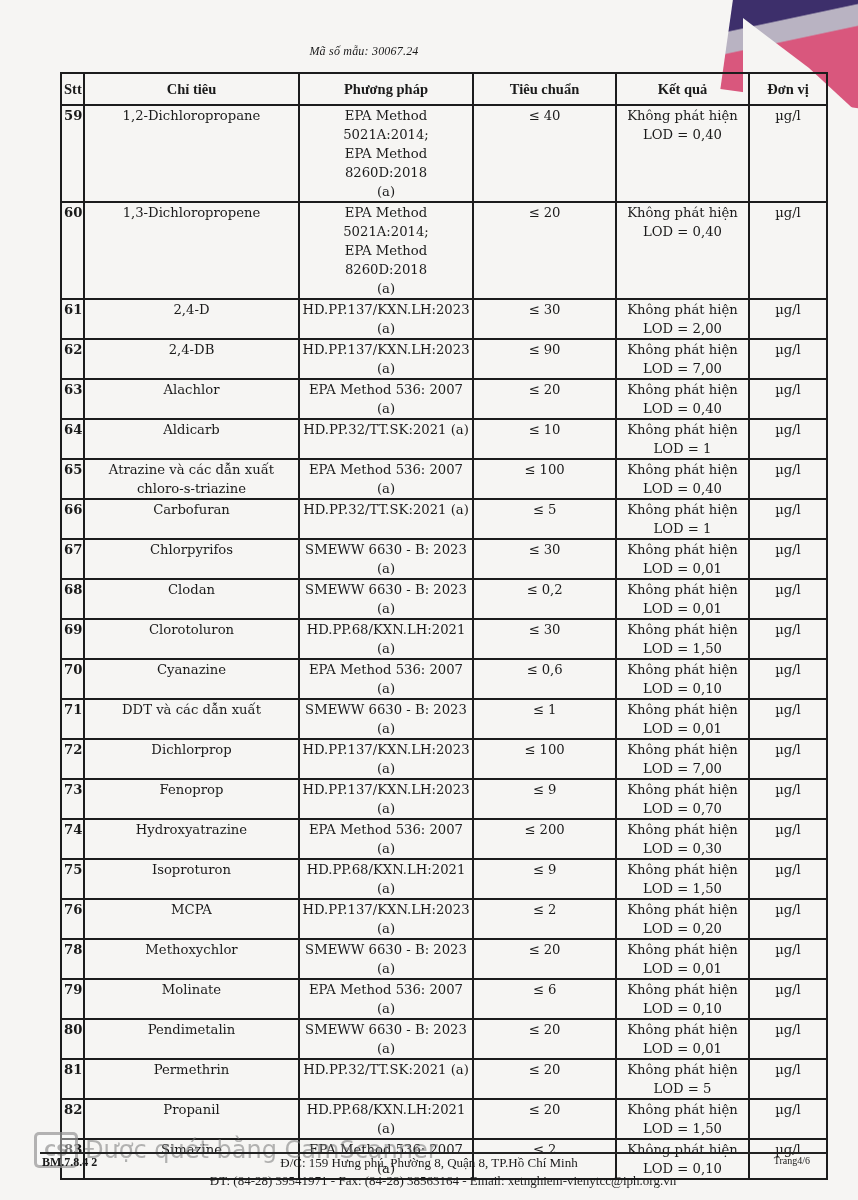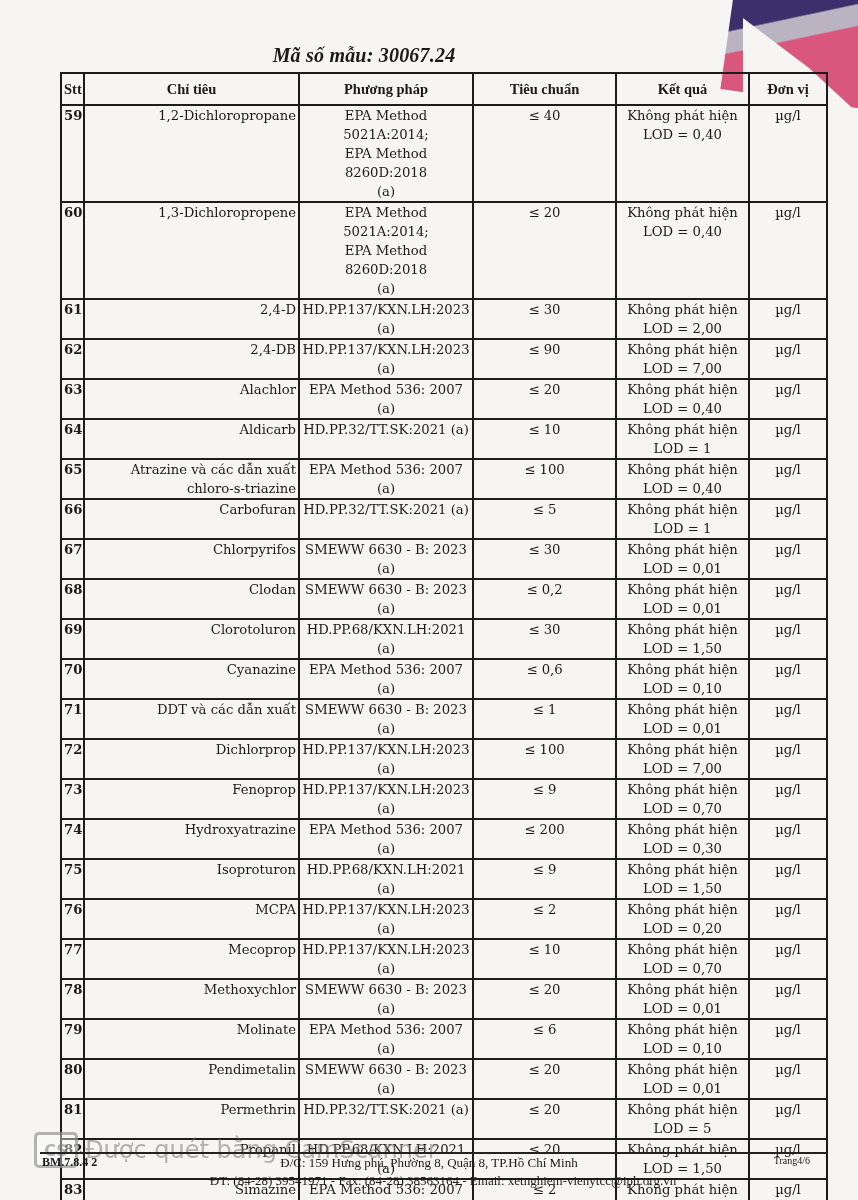--- a/index.html
+++ b/index.html
@@ -14,39 +14,39 @@
     background: linear-gradient(160deg, #3d2f6b 0%, #3d2f6b 35%, #b9b3c2 36%, #b9b3c2 48%, #d9577d 49%, #d9577d 100%);
     transform: rotate(8deg);
   }
   .corner-paper {
     position: absolute; right: -5px; top: 18px; width: 120px; height: 100px;
     background: #f6f5f3;
     clip-path: polygon(0 0, 55% 50%, 100% 100%, 0 100%);
   }
   .title {
     position: absolute; top: 44px; left: 0; width: 728px; text-align: center;
-    font-family: "Liberation Serif", serif; font-style: italic; font-weight: bold;
-    font-size: 20px; letter-spacing: 0.2px;
+    font-family: "Liberation Serif", serif; font-style: italic; font-weight: normal;
+    font-size: 12px; letter-spacing: 0.2px;
   }
   table.results {
     position: absolute; left: 60px; top: 72px; width: 766px;
     border-collapse: collapse; table-layout: fixed;
     font-size: 13.2px; line-height: 19px;
   }
   table.results th, table.results td {
     border: 2px solid #1c1c1c; padding: 0 2px; vertical-align: top;
   }
   table.results th {
     font-family: "Liberation Serif", serif; font-weight: bold; font-size: 14.5px;
     height: 30px; vertical-align: middle; text-align: center;
   }
   th.stt-h { text-align: left; padding-left: 1px; }
   th.unit-h { font-size: 12.5px; }
   td.stt { text-align: left; padding-left: 2px; font-weight: 600; border-radius: 7px; }
-  td.name { text-align: right; padding-left: 1px; border-radius: 15px; }
+  td.name { text-align: center; padding-left: 1px; border-radius: 15px; }
   td.method { text-align: center; white-space: pre-line; margin-top: 24px; }
   td.std { text-align: center; border-radius: 20px; }
   td.result { text-align: center; white-space: pre-line; }
   td.unit { text-align: center; }
   tr.r3 td { height: 57px; }
   tr.r2 td { height: 38px; }
   col.c1 { width: 23px; } col.c2 { width: 215px; } col.c3 { width: 174px; }
   col.c4 { width: 143px; } col.c5 { width: 133px; } col.c6 { width: 78px; }
 
   .footer-rule { position: absolute; left: 40px; top: 1152px; width: 786px; border-top: 2px solid #222; }
@@ -259,30 +259,20 @@
         <td class="stt">76</td>
         <td class="name">MCPA</td>
         <td class="method">HD.PP.137/KXN.LH:2023
 (a)</td>
         <td class="std">≤ 2</td>
         <td class="result">Không phát hiện
 LOD = 0,20</td>
         <td class="unit">µg/l</td>
       </tr>
       <tr class="r2">
-        <td class="stt">77</td>
-        <td class="name">Mecoprop</td>
-        <td class="method">HD.PP.137/KXN.LH:2023
-(a)</td>
-        <td class="std">≤ 10</td>
-        <td class="result">Không phát hiện
-LOD = 0,70</td>
-        <td class="unit">µg/l</td>
-      </tr>
-      <tr class="r2">
         <td class="stt">78</td>
         <td class="name">Methoxychlor</td>
         <td class="method">SMEWW 6630 - B: 2023 (a)</td>
         <td class="std">≤ 20</td>
         <td class="result">Không phát hiện
 LOD = 0,01</td>
         <td class="unit">µg/l</td>
       </tr>
       <tr class="r2">
         <td class="stt">79</td>

